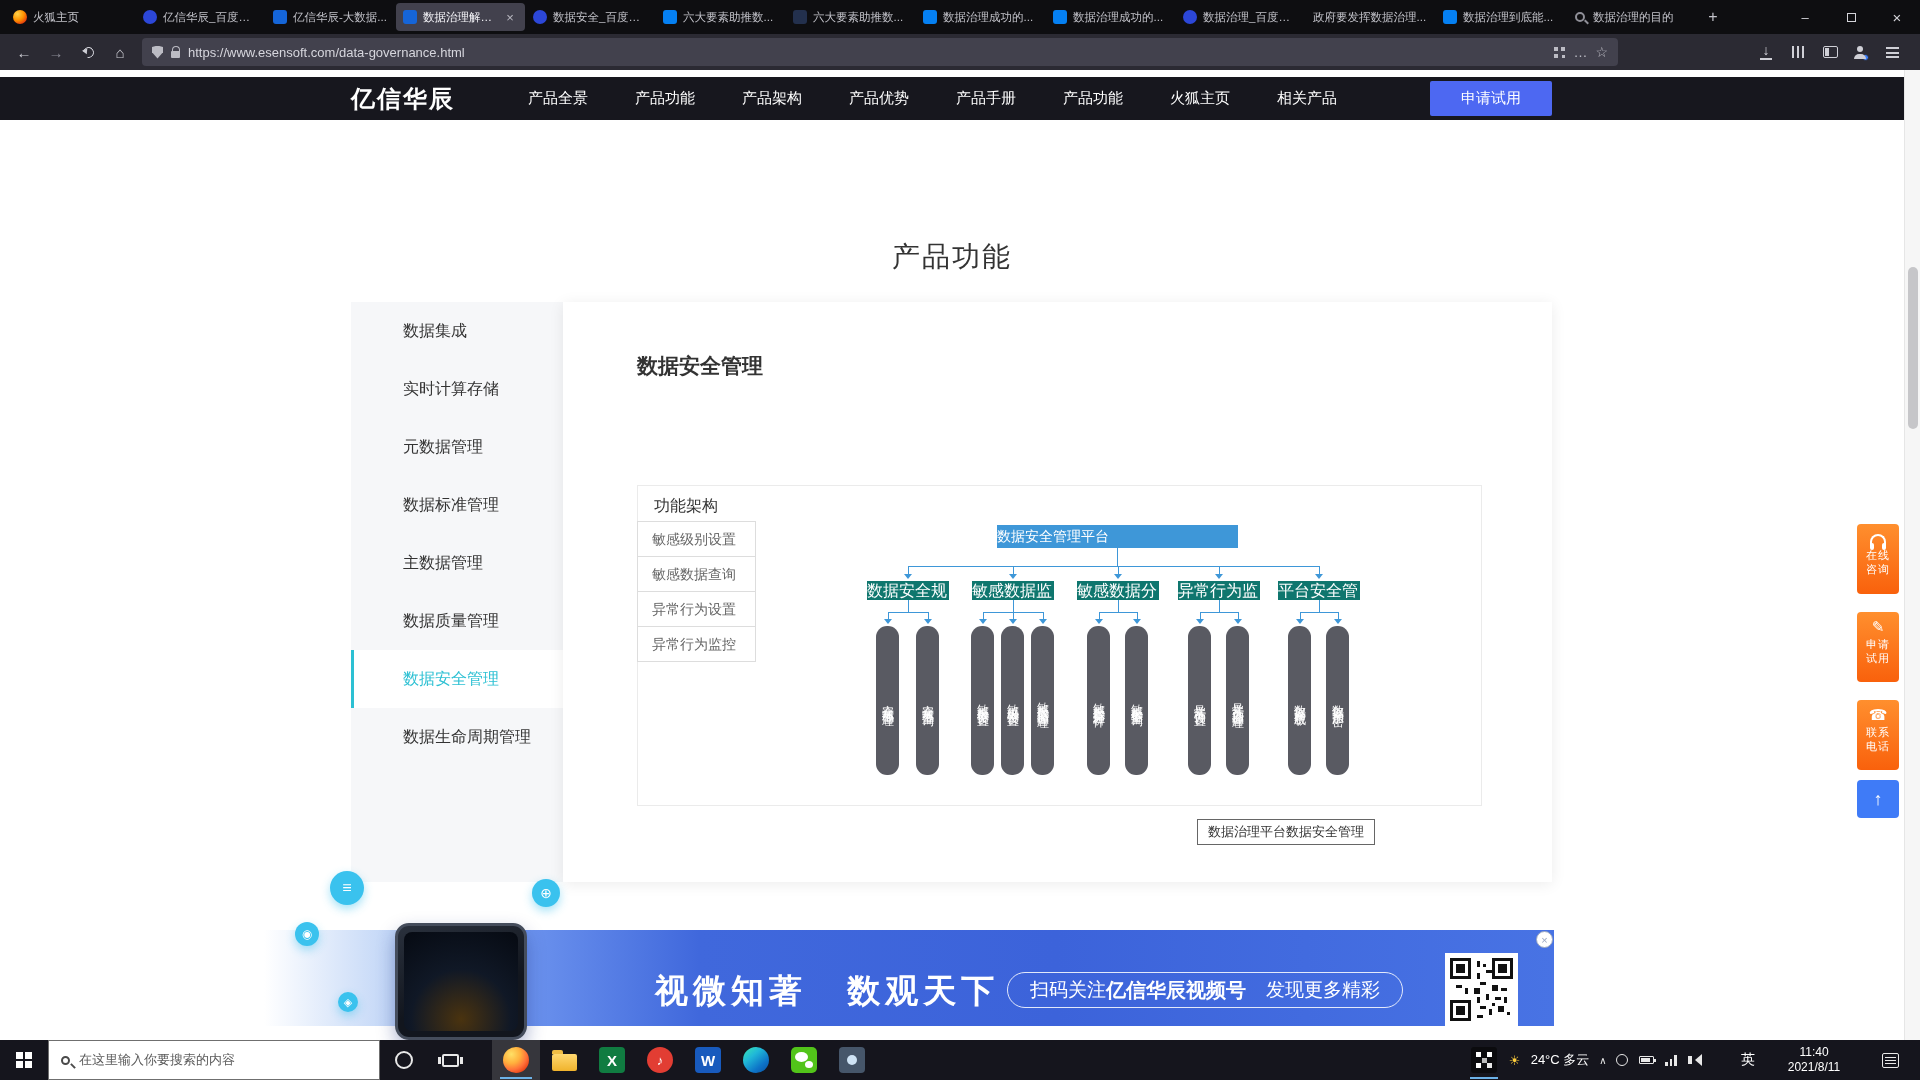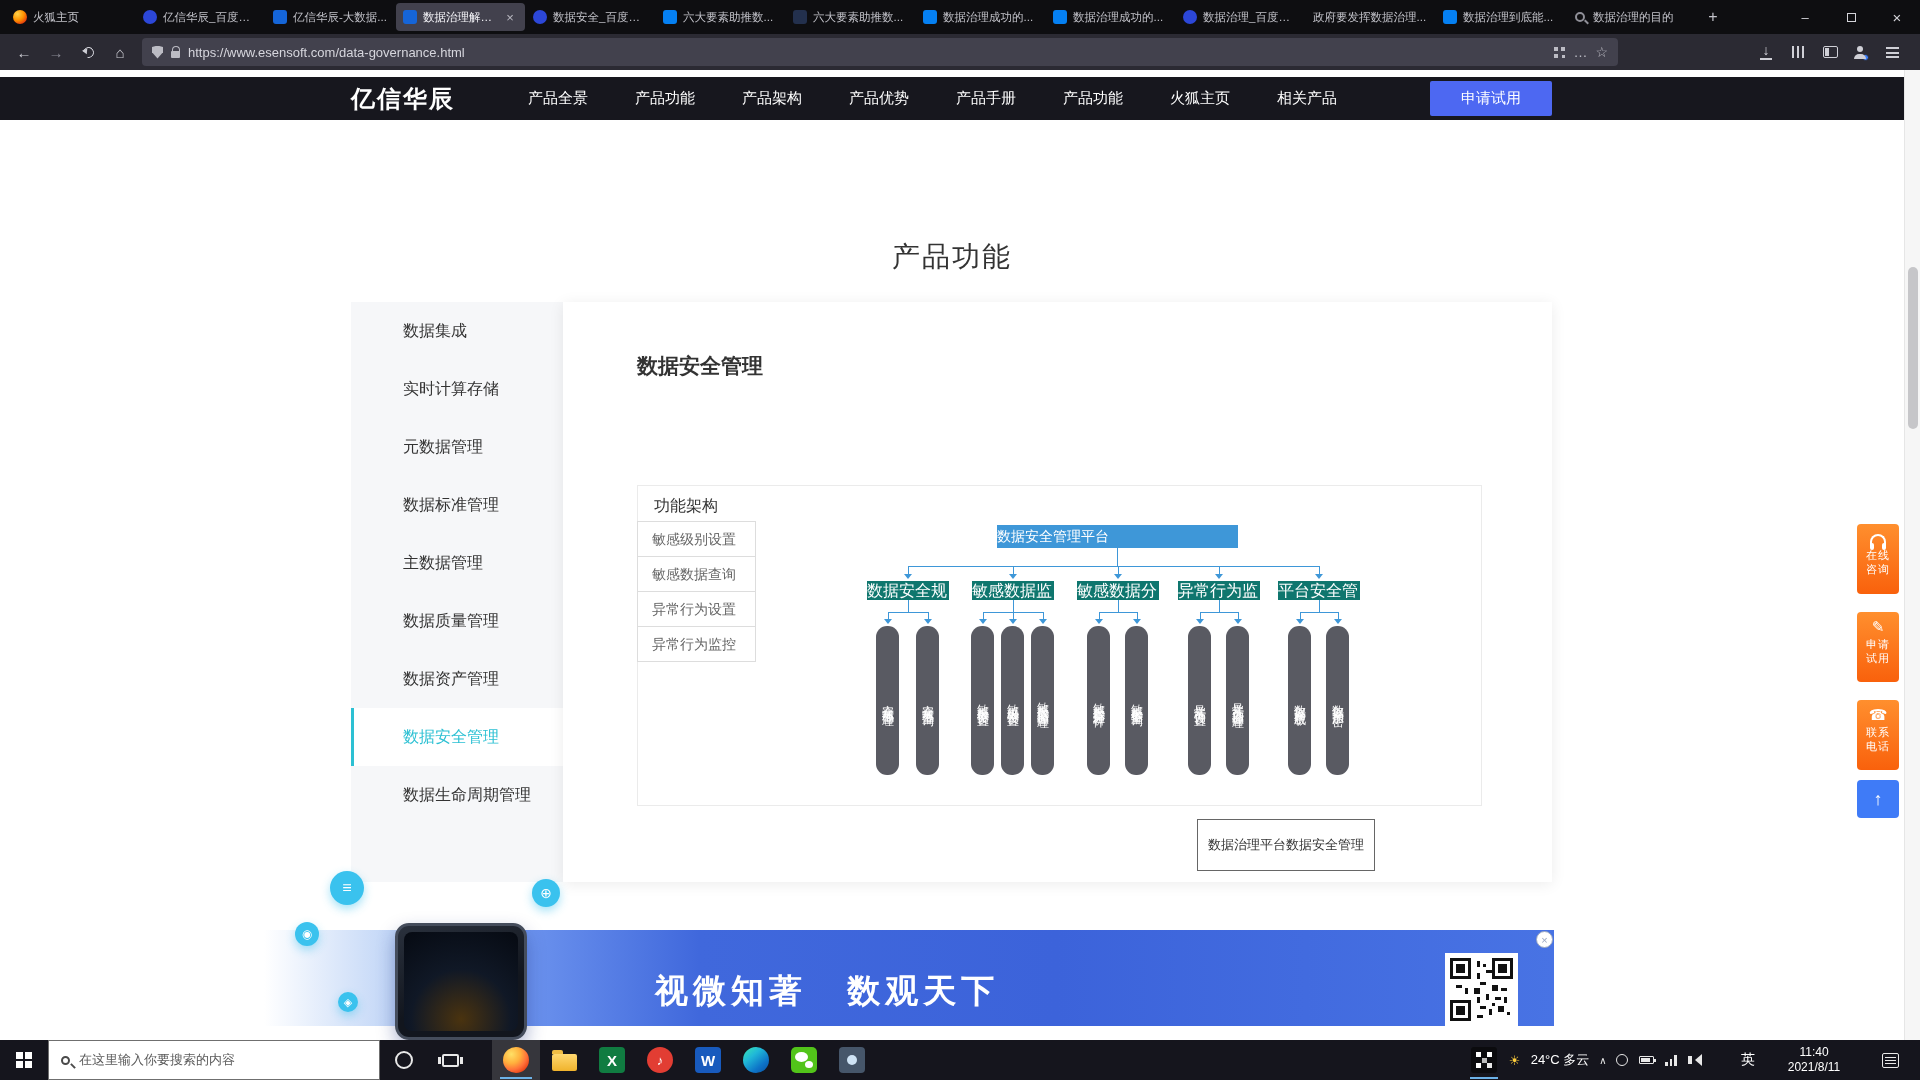--- a/index.html
+++ b/index.html
@@ -65,21 +65,21 @@
 .card-heading{position:absolute;left:74px;top:50px;font-size:21px;color:#333;font-weight:600}
 .card-desc{position:absolute;left:74px;top:94px;width:868px;font-size:15px;color:#666;line-height:25px}
 .panel{position:absolute;left:74px;top:183px;width:845px;height:321px;border:1px solid #ebebeb}
 .panel-title{position:absolute;left:16px;top:10px;font-size:16px;color:#333}
 .vtab{position:absolute;left:-1px;width:119px;height:36px;background:#fff;border:1px solid #ddd;font-size:14px;color:#666;line-height:34px;padding-left:14px}
 .rootbox{position:absolute;left:359px;top:39px;width:241px;height:23px;background:#3e97d8;color:#fff;font-size:14px;line-height:23px}
 .bbox{position:absolute;top:95px;width:82px;height:19px;background:#0f766e;color:#fff;font-size:16px;text-align:left;line-height:19px}
 .vbar{position:absolute;top:140px;width:23px;height:149px;border-radius:11px;background:#595a62;color:#fff;font-size:12px;writing-mode:vertical-rl;text-orientation:upright;text-align:center;line-height:23px;letter-spacing:2px}
 .cl{position:absolute;background:#3e97d8}
 .arr{position:absolute;width:0;height:0;border-left:4px solid transparent;border-right:4px solid transparent;border-top:5px solid #3e97d8}
-.caption{position:absolute;left:1197px;top:749px;border:1px solid #666;padding:16px 10px;font-size:13px;color:#333;background:#fff}
+.caption{position:absolute;left:1197px;top:749px;border:1px solid #666;padding:3px 10px;font-size:13px;color:#333;background:#fff}
 
 
 .banner{position:absolute;left:0;top:860px;width:1554px;height:96px;background:linear-gradient(90deg,#ffffff 0%,#ffffff 17%,#c3d7f7 25%,#6f96ef 33%,#4068dc 45%,#3c63da 68%,#4873e4 100%)}
 .slogan{position:absolute;left:655px;top:899px;font-size:33px;font-weight:bold;color:#fff;letter-spacing:5px;word-spacing:26px}
 .pill{position:absolute;left:1007px;top:902px;height:36px;border:1px solid rgba(255,255,255,.85);border-radius:19px;display:flex;align-items:center;padding:0 22px;color:#fff}
 .pill .p1{font-size:19px}
 .pill .p2{font-size:20px;font-weight:bold}
 .pill .p3{font-size:19px;margin-left:20px}
 .qr{position:absolute;left:1445px;top:883px;width:73px;height:73px;background:#fff;padding:5px}
 .bn-close{position:absolute;left:1536px;top:861px;width:17px;height:17px;border-radius:50%;border:1px solid #9aa7c0;color:#9aa7c0;font-size:11px;display:grid;place-items:center;background:#fff}
@@ -266,21 +266,20 @@
 
     <div class="page-title">产品功能</div>
 
     <div class="sidebar">
       <div class="side-item">数据集成</div>
       <div class="side-item">实时计算存储</div>
       <div class="side-item">元数据管理</div>
       <div class="side-item">数据标准管理</div>
       <div class="side-item">主数据管理</div>
       <div class="side-item">数据质量管理</div>
-      <div class="side-item">数据资产管理</div>
       <div class="side-item active">数据安全管理</div>
       <div class="side-item">数据生命周期管理</div>
     </div>
 
     <div class="card">
       <div class="card-heading">数据安全管理</div>
 
       <div class="panel">
         <div class="panel-title">功能架构</div>
         <div class="vtab" style="top:35px">敏感级别设置</div>
@@ -360,20 +359,25 @@
 
     <div class="banner"></div>
     <div class="phone">
         <div class="phone-screen"></div>
       </div>
     <div class="bubble" style="left:330px;top:801px;width:34px;height:34px;font-size:16px">≡</div>
     <div class="bubble" style="left:532px;top:809px;width:28px;height:28px;font-size:14px">⊕</div>
     <div class="bubble" style="left:295px;top:852px;width:24px;height:24px;font-size:12px">◉</div>
     <div class="bubble" style="left:338px;top:922px;width:20px;height:20px;font-size:11px">◈</div>
     <div class="slogan">视微知著 数观天下</div>
+    <div class="pill">
+      <span class="p1">扫码关注</span>
+      <span class="p2">亿信华辰视频号</span>
+      <span class="p3">发现更多精彩</span>
+    </div>
     <div class="qr">
       <svg width="63" height="63" viewBox="0 0 21 21">
         <rect width="21" height="21" fill="#fff"></rect>
         <rect x="0" y="0" width="7" height="7" fill="#111"></rect>
           <rect x="1" y="1" width="5" height="5" fill="#fff"></rect>
           <rect x="2" y="2" width="3" height="3" fill="#111"></rect>
         <rect x="14" y="0" width="7" height="7" fill="#111"></rect>
           <rect x="15" y="1" width="5" height="5" fill="#fff"></rect>
           <rect x="16" y="2" width="3" height="3" fill="#111"></rect>
         <rect x="0" y="14" width="7" height="7" fill="#111"></rect>

